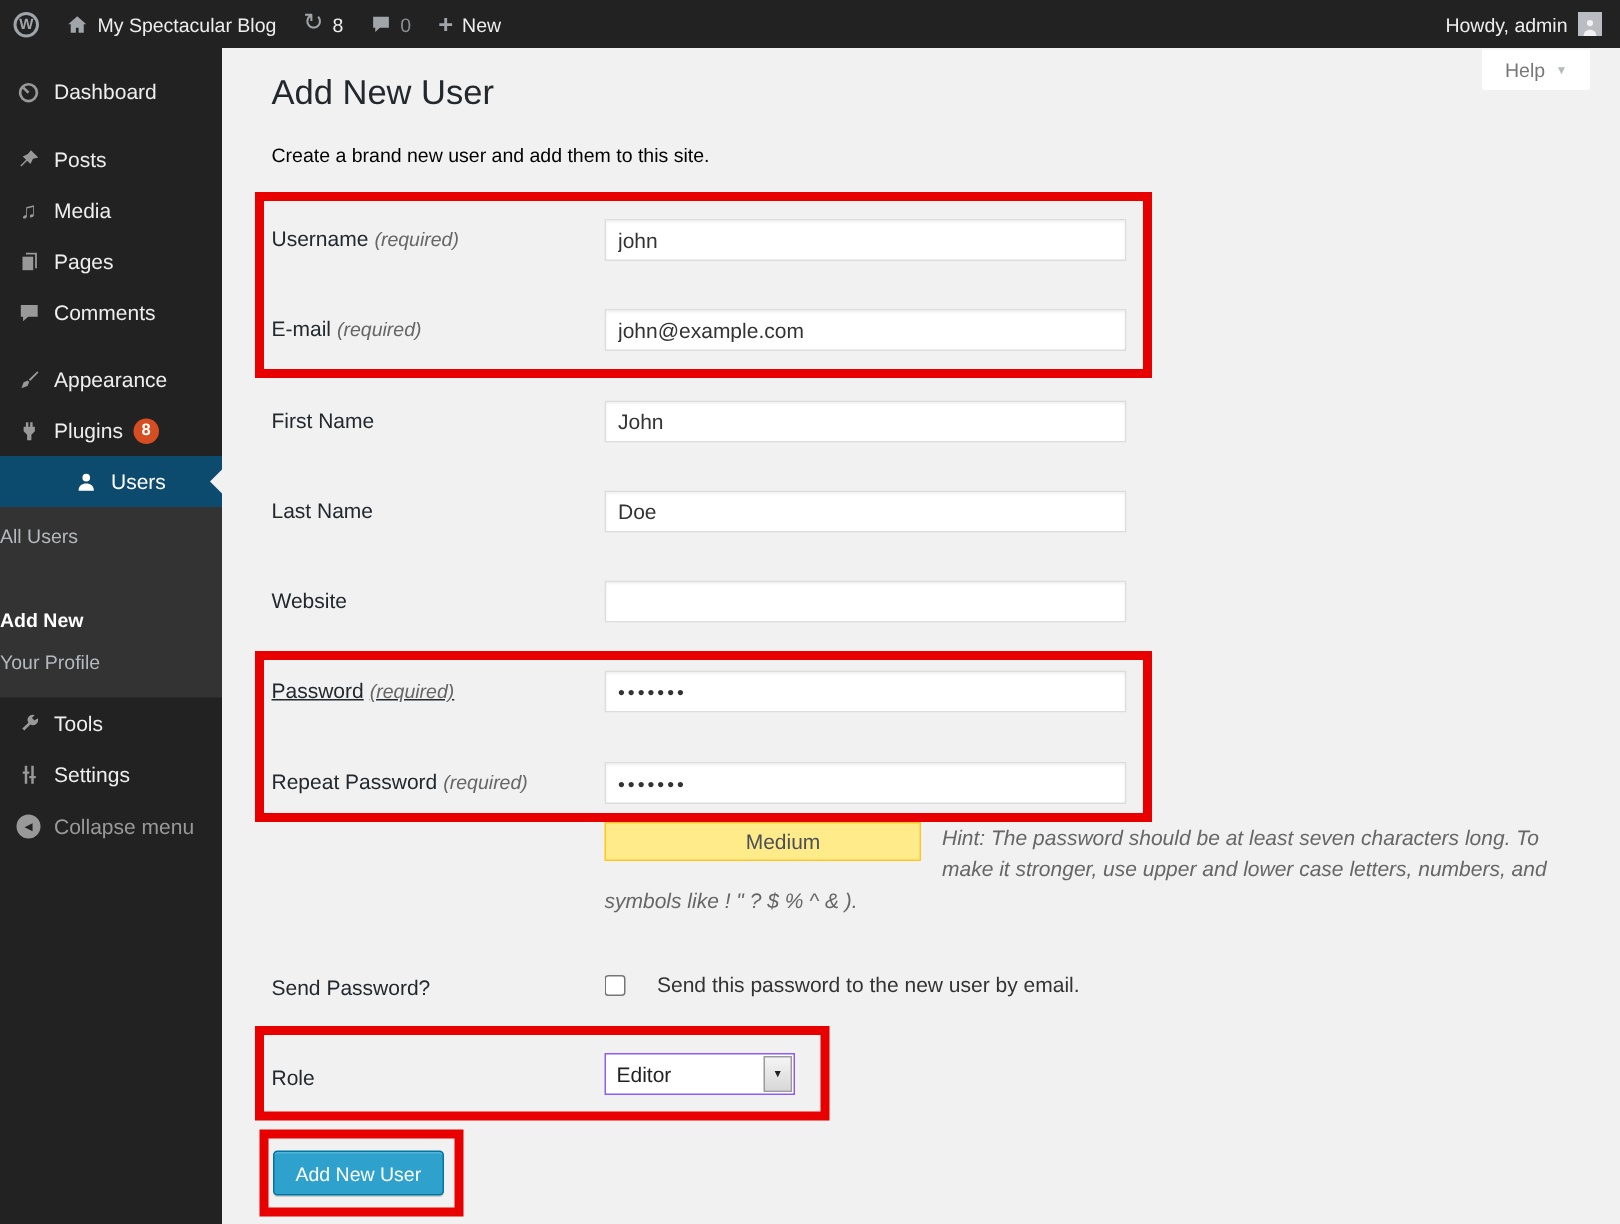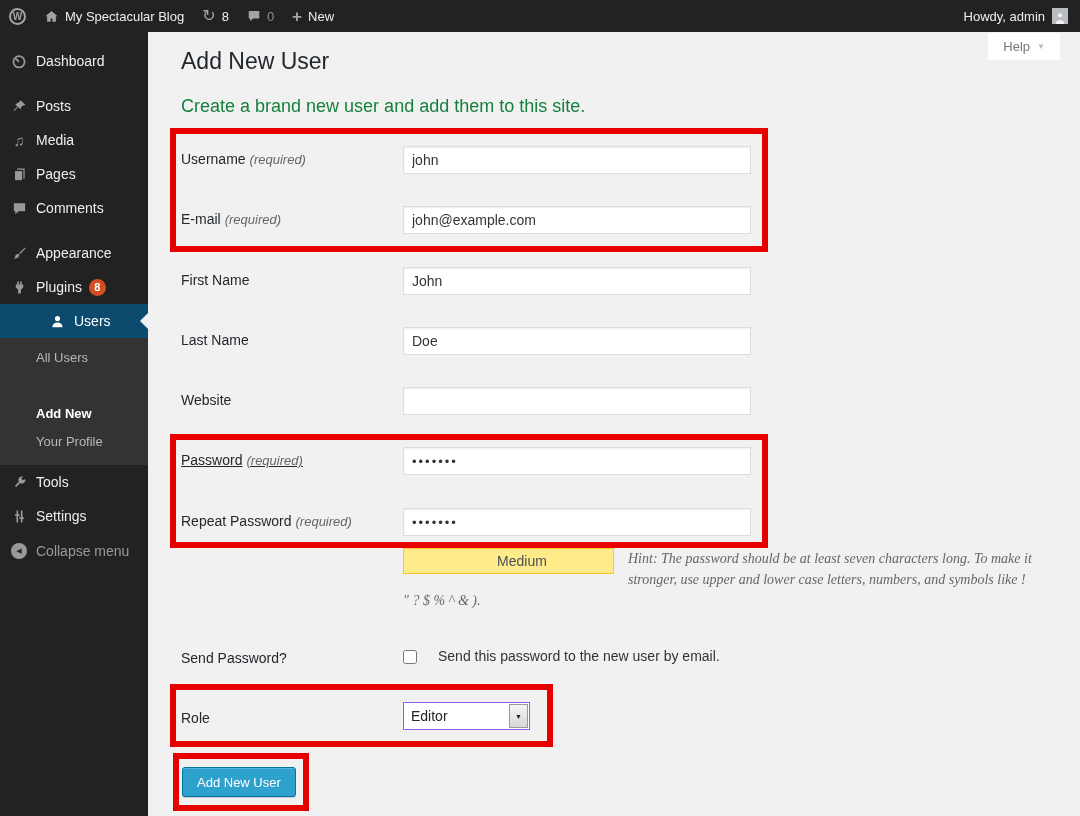--- a/index.html
+++ b/index.html
@@ -19,49 +19,49 @@
 
   
   #sidebar { position:absolute; left:0; top:32px; bottom:0; width:148px; background:#222; z-index:10; overflow:visible; padding-top:12px; }
   .m-item { height:34px; display:flex; align-items:center; padding-left:9px; color:#eee; font-size:14px; cursor:pointer; position:relative; }
   .m-icon { width:20px; height:20px; display:flex; align-items:center; justify-content:center; color:#999; margin-right:7px; flex:none; font-size:15px; }
   .m-item.active { background:#0c4a6e; color:#fff;padding-left:47px; }
   .m-item.active .m-icon { color:#fff; }
   .m-item.active::after { content:""; position:absolute; right:0; top:50%; margin-top:-8px; border-right:8px solid #f1f1f1; border-top:8px solid transparent; border-bottom:8px solid transparent; }
   .m-sep { height:11px; }
   .submenu { background:#333; padding:6px 0 9px; }
-  .sm-item { height:28px; line-height:28px; padding-left:36px; font-size:13px; color:#b4b9be; cursor:pointer; }
+  .sm-item { height:28px; line-height:28px; font-size:13px; color:#b4b9be; cursor:pointer; }
   .sm-item.current { color:#fff; font-weight:700;margin-top:28px; }
   .m-item.collapse { color:#999; margin-top:1px; }
   .collapse-circle { width:16px; height:16px; border-radius:50%; background:#999; color:#222; font-size:7px; display:flex; align-items:center; justify-content:center; }
   .badge { margin-left:7px; background:#d54e21; color:#fff; font-size:11px; line-height:17px; height:17px; min-width:17px; border-radius:9px; text-align:center; padding:0 5px; font-weight:700; }
 
   
   #content { position:absolute; left:160px; top:32px; right:0; bottom:0; background:#f1f1f1; }
   .help-tab { position:absolute; top:1px; right:20px; height:27px; background:#fff; color:#777; font-size:13px; display:flex; align-items:center; gap:7px; padding:0 15px; cursor:pointer; border-radius:0 0 2px 2px; }
   .help-arrow { font-size:8px; color:#b4b9be; }
   .page-title { position:absolute; left:21px; top:16px; font-size:23px; font-weight:400; color:#23282d; }
-  .page-subtitle { position:absolute; left:21px; top:64px; font-size:18px; color:#15803d; }
+  .page-subtitle { position:absolute; left:21px; top:64px; font-size:13px; color:#000000; }
 
   .flabel { position:absolute; left:21px; font-size:14px; color:#23282d; white-space:nowrap; }
   .flabel em { font-style:italic; font-size:13px; color:#666; font-weight:400; margin-left:4px; }
   .finput { position:absolute; left:243px; width:348px; height:28px; border:1px solid #ddd; background:#fff; box-shadow:inset 0 1px 2px rgba(0,0,0,.07); font-family:"Liberation Sans","DejaVu Sans",sans-serif; font-size:14px; color:#333; padding:0 8px; outline:none; }
   .finput.pw { font-size:13px; letter-spacing:2px; }
 
   .t-username-l { top:119px; }  .t-username-i { top:114px; }
   .t-email-l    { top:179px; }  .t-email-i    { top:174px; }
   .t-first-l    { top:240px; }  .t-first-i    { top:235px; }
   .t-last-l     { top:300px; }  .t-last-i     { top:295px; }
   .t-website-l  { top:360px; }  .t-website-i  { top:355px; }
   .t-pass-l     { top:420px;text-decoration:underline; }  .t-pass-i     { top:415px; }
   .t-rpass-l    { top:481px; }  .t-rpass-i    { top:476px; }
 
   .hint-wrap { position:absolute; left:243px; top:516px; width:630px; font-size:14px; }
   .strength-box { float:left; width:211px; height:26px; line-height:24px; text-align:center; background:#ffeb8a; border:1px solid #ffc726; color:#4a5056; margin:0 14px 8px 0; font-size:14px;padding-left:27px; }
-  .hint-text { font-style:italic; color:#666; line-height:21px;font-family:Liberation Serif, serif; }
+  .hint-text { font-style:italic; color:#666; line-height:21px; }
 
   .send-row { position:absolute; left:243px; top:616px; display:flex; align-items:flex-end; font-size:14px; color:#333;gap:12px; }
   .send-row input { width:14px; height:14px; margin-right:9px; cursor:pointer; }
   .t-send-l { top:618px; }
   .t-role-l { top:678px; }
 
   .role-select { position:absolute; left:243px; top:670px; width:127px; height:28px; background:#fff; border:1px solid #8b5cf6; display:flex; align-items:center; cursor:pointer; }
   .role-select .value { flex:1; padding-left:7px; font-size:14px; color:#222; }
   .role-select .drop-btn { width:19px; height:24px; margin-right:1px; background:linear-gradient(#f5f5f5,#d7d7d7); border:1px solid #9a9a9a; display:flex; align-items:center; justify-content:center; font-size:7px; color:#222; }
 

